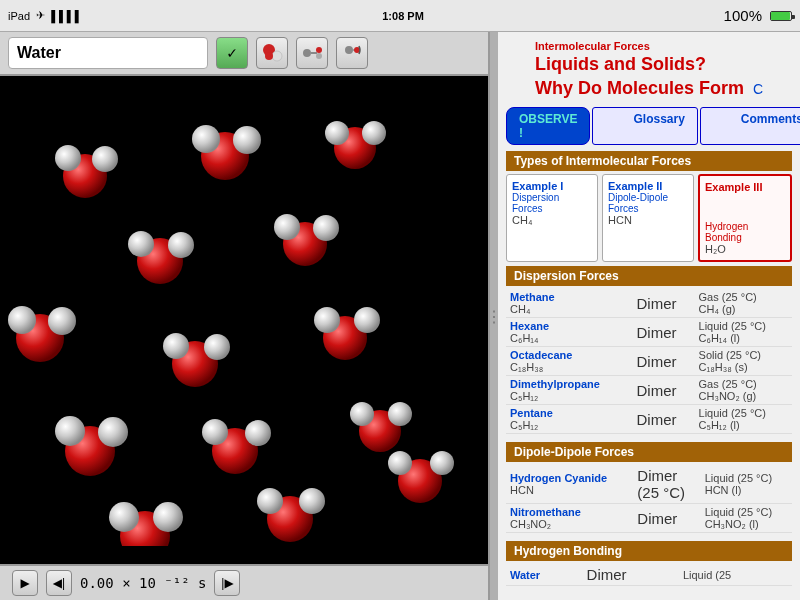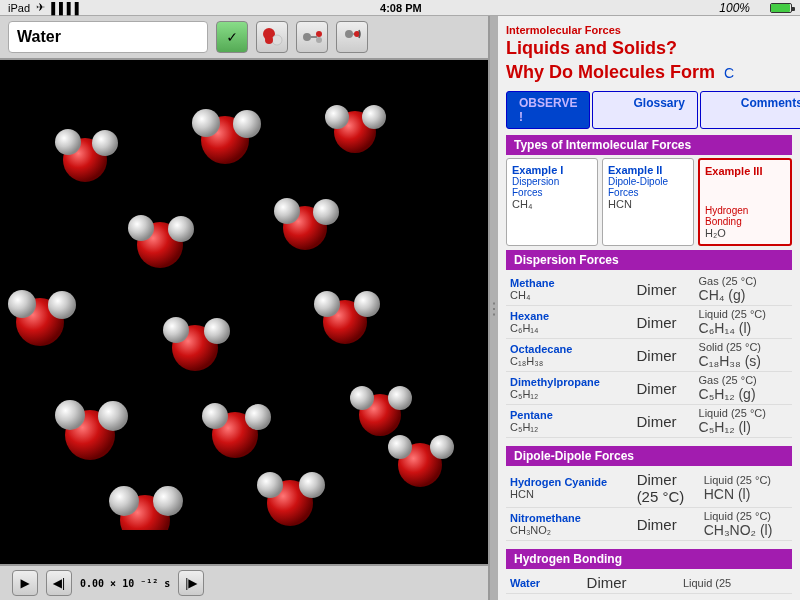--- a/index.html
+++ b/index.html
@@ -9,31 +9,31 @@
       overflow: hidden;
       font-family: Arial, sans-serif;
       background: #c8c8c8;
       display: flex;
       flex-direction: column;
     }
 
     
     #status-bar {
       background: #e8e8e8;
-      height: 16px;
+      height: 32px;
       display: flex;
       align-items: center;
       justify-content: space-between;
       padding: 0 8px;
       font-size: 11px;
       border-bottom: 1px solid #aaa;
     }
     .status-left { display: flex; align-items: center; gap: 6px; }
     .status-center { font-weight: 600; }
-    .status-right { display: flex; align-items: center; gap: 20px; font-size: 12px; font-style: italic; }
+    .status-right { display: flex; align-items: center; gap: 8px; font-size: 15px; }
     .battery-bar {
       width: 22px; height: 10px; border: 1px solid #333; border-radius: 2px; position: relative; display: inline-block;
     }
     .battery-bar::after {
       content: ''; position: absolute; right: -4px; top: 3px; width: 3px; height: 4px; background: #333; border-radius: 0 1px 1px 0;
     }
     .battery-fill { height: 100%; background: #4c4; width: 95%; border-radius: 1px; }
 
     
     #main {
@@ -104,23 +104,22 @@
     .ctrl-btn {
       width: 26px; height: 26px;
       border: 1px solid #888;
       border-radius: 4px;
       background: linear-gradient(to bottom, #eee, #ccc);
       display: flex; align-items: center; justify-content: center;
       cursor: pointer;
       font-size: 12px;
     }
     #time-display {
-      font-size: 10px;
+      font-size: 14px;
       font-family: monospace;
-      font-weight: bold;
     }
     #divider-handle {
       width: 8px;
       background: #b0b0b0;
       cursor: col-resize;
       display: flex;
       align-items: center;
       justify-content: center;
     }
     #divider-handle::after { content: '⋮'; color: #777; font-size: 16px; }
@@ -155,31 +154,32 @@
     .tab-btn {
       padding: 4px 12px;
       font-size: 12px;
       font-weight: bold;
       border: 1px solid #0000cc;
       border-radius: 3px;
       cursor: pointer;
     }
     .tab-btn.active-tab {
       background: #0044cc;
-      color: #c4b5fd;
+      color: #5eead4;
+      border-radius: 8px;
     }
     .tab-btn.inactive-tab {
       background: #e8e8ff;
       color: #0044cc;
       padding-left: 40px;
     }
 
     
     .section-header {
-      background: #a21caf;
+      background: #a16207;
       color: white;
       font-size: 12px;
       font-weight: bold;
       padding: 3px 8px;
       margin: 4px 0 3px 0;
     }
 
     
     #example-row {
       display: flex;
@@ -220,33 +220,33 @@
     .data-table td {
       padding: 2px 4px;
       font-size: 11px;
       vertical-align: middle;
     }
     .data-table tr { border-bottom: 1px solid #ddd; }
     .compound-name { font-weight: bold; color: #0044cc; }
     .compound-formula { color: #444; }
     .dimer-label { color: #333; font-size: 15px; }
     .state-info { color: #444; font-size: 11px; }
-    .state-formula { color: #444; font-size: 14px; }
+    .state-formula { color: #444; font-size: 11px; }
     .drag-dot { width: 3px; height: 3px; border-radius: 50%; background: #888; }
   </style>
 </head>
 <body>
 
 <div id="status-bar">
   <div class="status-left">
     <span>iPad</span>
     <span>✈</span>
     <span>▌▌▌▌</span>
   </div>
-  <div class="status-center">4:08 PM</div>
+  <div class="status-center">1:08 PM</div>
   <div class="status-right">
     <span>100%</span>
     <div class="battery-bar">
       <div class="battery-fill"></div>
     </div>
   </div>
 </div>
 
 <div id="main">
 
@@ -368,21 +368,21 @@
   </div>
 
   <div id="divider-handle">
     <div class="drag-dot"></div>
     <div class="drag-dot"></div>
     <div class="drag-dot"></div>
   </div>
 
   <div id="right-panel">
 
-    <div style="display:flex; align-items:flex-start; justify-content:flex-start;">
+    <div style="display:flex; align-items:flex-start; justify-content:center;">
       <div>
         <div class="section-title-red">Intermolecular Forces</div>
         <div class="main-title">Liquids and Solids?</div>
         <div class="main-title">
           <span>Why Do Molecules Form</span>
           <span style="color:#0044cc; font-size:14px; font-weight:normal; margin-left:4px;">C</span>
         </div>
       </div>
     </div>
 
@@ -425,21 +425,21 @@
         <td><span class="state-info">Liquid (25 °C)</span><br><span class="state-formula">C₆H₁₄ (l)</span></td>
       </tr>
       <tr>
         <td><span class="compound-name">Octadecane</span><br><span class="compound-formula">C₁₈H₃₈</span></td>
         <td><span class="dimer-label">Dimer</span></td>
         <td><span class="state-info">Solid (25 °C)</span><br><span class="state-formula">C₁₈H₃₈ (s)</span></td>
       </tr>
       <tr>
         <td><span class="compound-name">Dimethylpropane</span><br><span class="compound-formula">C₅H₁₂</span></td>
         <td><span class="dimer-label">Dimer</span></td>
-        <td><span class="state-info">Gas (25 °C)</span><br><span class="state-formula">C₅H₁₂ (g)</span></td>
+        <td><span class="state-info">Gas (25 °C)</span><br><span class="state-formula">CH₃NO₂ (g)</span></td>
       </tr>
       <tr>
         <td><span class="compound-name">Pentane</span><br><span class="compound-formula">C₅H₁₂</span></td>
         <td><span class="dimer-label">Dimer</span></td>
         <td><span class="state-info">Liquid (25 °C)</span><br><span class="state-formula">C₅H₁₂ (l)</span></td>
       </tr>
     </tbody>
       </table>
 
     <div class="section-header">Dipole-Dipole Forces</div>

